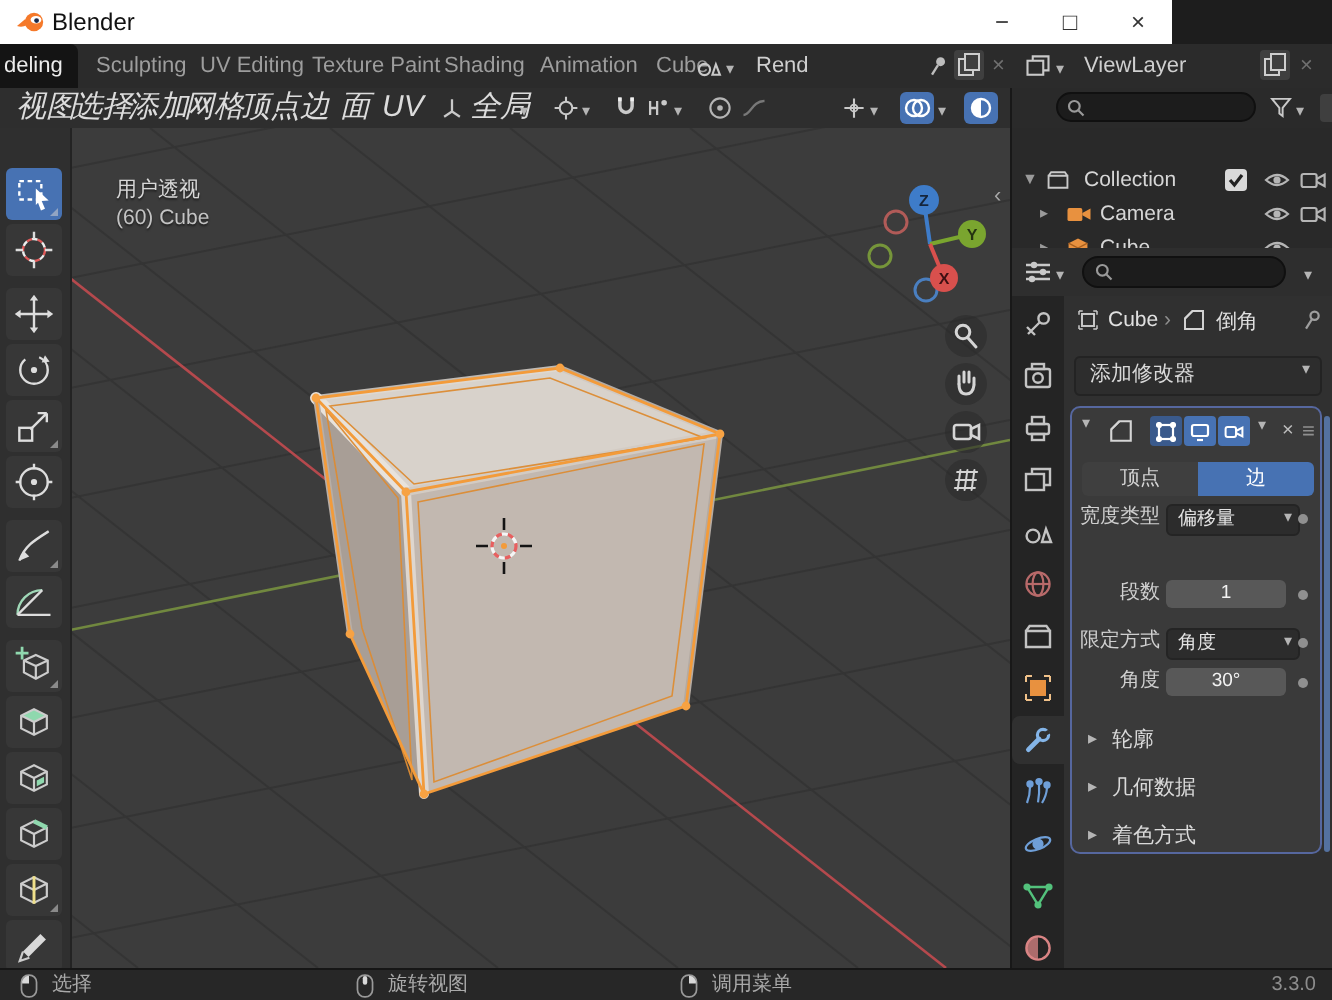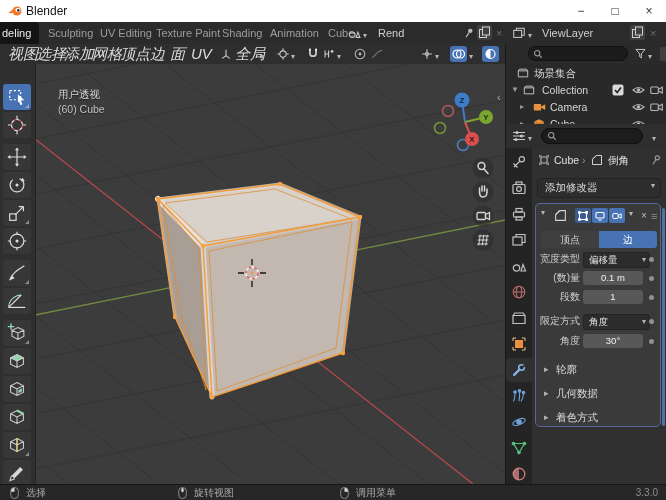--- a/index.html
+++ b/index.html
@@ -1,21 +1,21 @@
 <!DOCTYPE html>
 <html><head>
 <meta charset="utf-8">
 <style>
   html,body{margin:0;padding:0;background:#111;}
   #app{position:relative;width:666px;height:500px;overflow:hidden;
        font-family:"Liberation Sans","DejaVu Sans",sans-serif;background:#1d1d1d;
        -webkit-font-smoothing:antialiased;}
   .abs{position:absolute;}
   
-  .titlebar{left:0;top:0;width:666px;height:22px;background:#ffffff;border-bottom:1px solid #d9d9d9;}
+  .titlebar{left:0;top:0;width:574px;height:22px;background:#ffffff;border-bottom:1px solid #d9d9d9;padding-left:12px;}
   .apptitle{left:26px;top:4px;font-size:12px;color:#111;}
   .wbtn{top:0;width:34px;height:22px;text-align:center;line-height:22px;font-size:12px;color:#333;cursor:default;}
   
   .topbar{left:0;top:22px;width:666px;height:22px;background:#2b2b2b;border-bottom:1px solid #151515;}
   .wtab{position:absolute;top:0;height:22px;line-height:22px;font-size:11px;color:#9d9d9d;padding:0 8px;}
   .wtab.active{background:#141414;color:#ececec;border-radius:0 4px 0 0;}
   .tb-label{position:absolute;top:0;height:22px;line-height:22px;font-size:11px;color:#cfcfcf;}
   .dim{color:#6f6f6f;}
   .chev::after{content:"▾";font-size:8px;color:#b5b5b5;}
   .chev{position:absolute;line-height:22px;}
@@ -407,26 +407,20 @@
       <div class="tool" style="top:396px" title="knife">
         <svg width="22" height="22" viewBox="0 0 24 24" fill="none" stroke="#cccccc" stroke-width="1.2">
           <path d="M6 15L15.5 5.5l3 3L9 18z" fill="#d9d9d9" stroke="none"></path>
           <path d="M6 15l-1.8 5.2L9.5 18.4"></path>
         </svg>
       </div>
     </div>
   </div>
 
   <div class="abs outliner">
-    <div class="orow" style="top:1px">
-      <svg style="position:absolute;left:11px;top:2px" width="12" height="12" viewBox="0 0 14 14">
-        <path d="M1.5 4.5h11v7h-11zM1.5 4.5L3 2.5h8l1.5 2" fill="none" stroke="#c9c9c9" stroke-width="1.1"></path>
-      </svg>
-      <span class="olabel" style="left:28px">场景集合</span>
-    </div>
     <div class="orow" style="top:18px">
       <span class="tri" style="left:5px">▼</span>
       <svg style="position:absolute;left:17px;top:2px" width="12" height="12" viewBox="0 0 14 14">
         <path d="M1.5 4.5h11v7h-11zM1.5 4.5L3 2.5h8l1.5 2" fill="none" stroke="#c9c9c9" stroke-width="1.1"></path>
       </svg>
       <span class="olabel" style="left:36px">Collection</span>
       <svg style="position:absolute;left:106px;top:2px" width="12" height="12" viewBox="0 0 12 12">
         <rect x="0.5" y="0.5" width="11" height="11" rx="2" fill="#d9d9d9"></rect>
         <path d="M3 6l2.2 2.5L9 3.5" fill="none" stroke="#222" stroke-width="1.6"></path>
       </svg>
@@ -635,25 +629,20 @@
         <span class="seg" style="left:63px;width:58px;background:#4772b3;color:#ffffff;border-radius:0 3px 3px 0">边</span>
 
         <div class="mrow" style="top:47px">
           <span class="mlabel">宽度类型</span>
           <span class="mfield f-drop">
             <span>偏移量</span>
             <span class="chev" style="right:3px;top:-5px"></span>
           </span>
           <span class="dot"></span>
         </div>
-        <div class="mrow" style="top:66px">
-          <span class="mlabel">(数)量</span>
-          <span class="mfield f-val">0.1 m</span>
-          <span class="dot"></span>
-        </div>
         <div class="mrow" style="top:85px">
           <span class="mlabel">段数</span>
           <span class="mfield f-val">1</span>
           <span class="dot"></span>
         </div>
         <div class="mrow" style="top:109px">
           <span class="mlabel">限定方式</span>
           <span class="mfield f-drop">
             <span>角度</span>
             <span class="chev" style="right:3px;top:-5px"></span>

